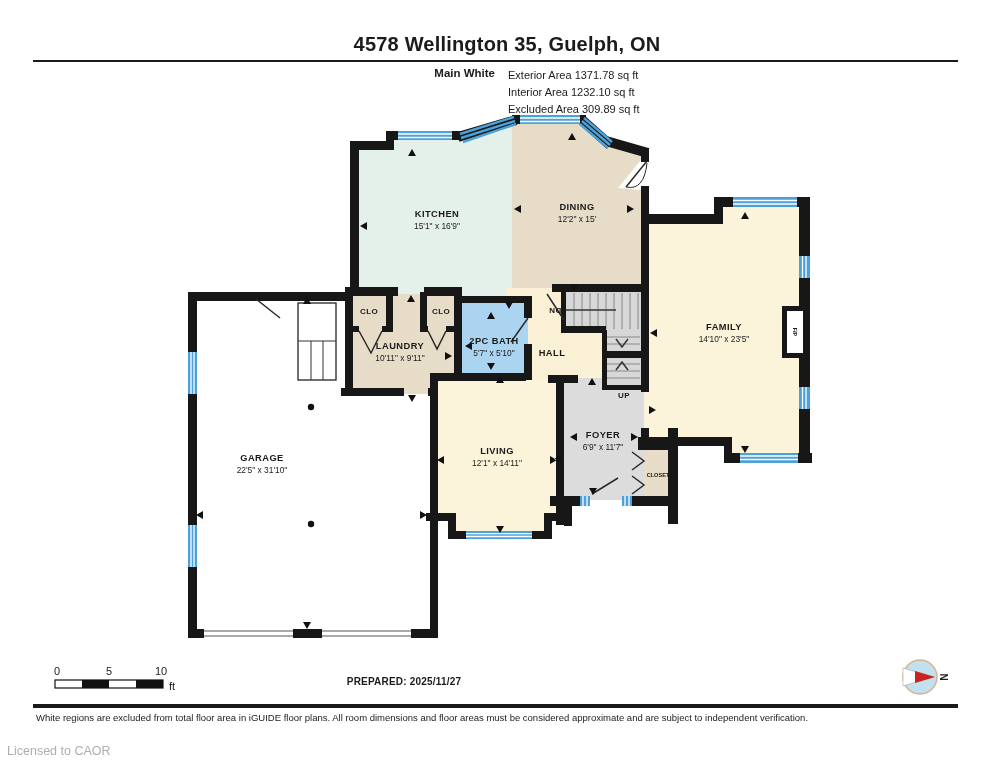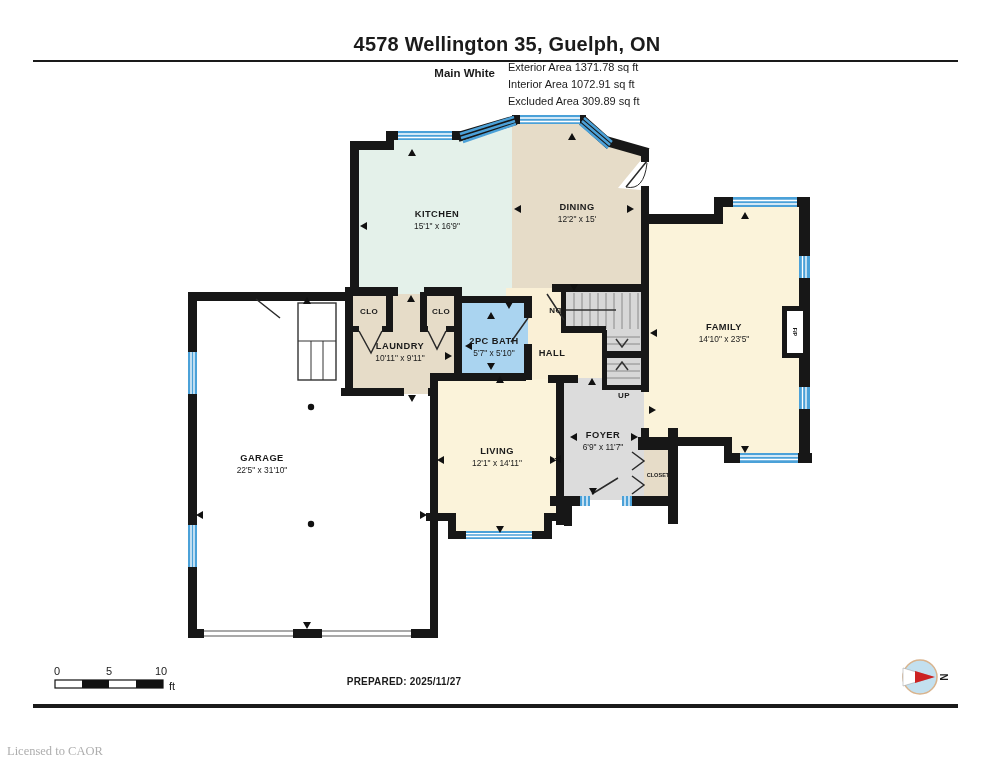--- a/index.html
+++ b/index.html
@@ -2,43 +2,43 @@
 <html><head>
 <meta charset="utf-8">
 <style>
   html,body{margin:0;padding:0;background:#ffffff;}
   .page{position:relative;width:994px;height:768px;background:#fff;overflow:hidden;
         font-family:"Liberation Sans", sans-serif;color:#1b1b1b;}
   .abs{position:absolute;}
   .title{top:33px;left:10px;width:994px;text-align:center;font-size:20px;font-weight:bold;letter-spacing:.2px;}
   .hr1{top:60px;left:33px;width:925px;height:2px;background:#1a1a1a;}
   .floorlabel{top:67px;left:330px;width:165px;text-align:right;font-size:11.5px;font-weight:bold;}
-  .arealines{top:59px;left:508px;font-size:11px;line-height:17px;}
+  .arealines{top:67px;left:508px;font-size:11px;line-height:17px;}
   .prepared{top:676px;left:0;width:808px;text-align:center;font-size:10px;font-weight:bold;letter-spacing:.2px;}
   .hr2{top:704px;left:33px;width:925px;height:3.5px;background:#1a1a1a;}
   .disclaimer{top:712px;left:36px;width:910px;font-size:9.5px;}
-  .license{top:744px;left:7px;font-size:12.5px;color:#aeaeae;font-family:Liberation Serif, serif;}
+  .license{top:744px;left:7px;font-size:12.5px;color:#aeaeae;}
   svg text{font-family:"Liberation Sans", sans-serif;fill:#1b1b1b;}
   .rn{font-size:9.3px;font-weight:bold;letter-spacing:.45px;text-anchor:middle;}
   .rd{font-size:8.4px;text-anchor:middle;}
   .rs{font-size:8px;font-weight:bold;letter-spacing:.4px;text-anchor:middle;}
   .rt{font-size:5.6px;font-weight:bold;text-anchor:middle;}
   .sc{font-size:11px;text-anchor:middle;}
 </style>
 </head>
 <body>
 
 <div class="page">
 
   <div class="abs title">4578 Wellington 35, Guelph, ON</div>
   <div class="abs hr1"></div>
   <div class="abs floorlabel">Main White</div>
   <div class="abs arealines">
     <div>Exterior Area 1371.78 sq ft</div>
-    <div>Interior Area 1072.91 sq ft</div>
+    <div>Interior Area 1232.10 sq ft</div>
     <div>Excluded Area 309.89 sq ft</div>
   </div>
 
   <svg class="abs" style="top:0;left:0;" width="994" height="768" viewBox="0 0 994 768">
 
     <g>
       <polygon fill="#e4f1ea" points="354,145 390,145 390,135 458,135 512,122 512,296 354,296"></polygon>
       <polygon fill="#e6dcc8" points="512,122 520,119 584,119 612,144 641,154 641,292 512,292"></polygon>
       <rect fill="#faf0d6" x="506" y="288" width="135" height="104"></rect>
       <polygon fill="#fbf3da" points="649,224 718,224 718,207 800,207 800,453 732,453 732,441 649,441"></polygon>
@@ -229,14 +229,15 @@
     <g>
       <circle cx="920" cy="677" r="17" fill="#c3e0ef" stroke="#d9b48e" stroke-width="1.5"></circle>
       <polygon points="903,686 933,677 903,668" fill="#ffffff" stroke="#999" stroke-width="0.5"></polygon>
       <polygon points="915,683 935,677 915,671" fill="#cc2222"></polygon>
       <text x="944" y="681" transform="rotate(90 944 677)" style="font-size:10px;font-weight:bold" text-anchor="middle">N</text>
     </g>
   </svg>
 
   <div class="abs prepared">PREPARED: 2025/11/27</div>
   <div class="abs hr2"></div>
+  <div class="abs disclaimer">White regions are excluded from total floor area in iGUIDE floor plans. All room dimensions and floor areas must be considered approximate and are subject to independent verification.</div>
   <div class="abs license">Licensed to CAOR</div>
 </div>
 
 </body></html>

